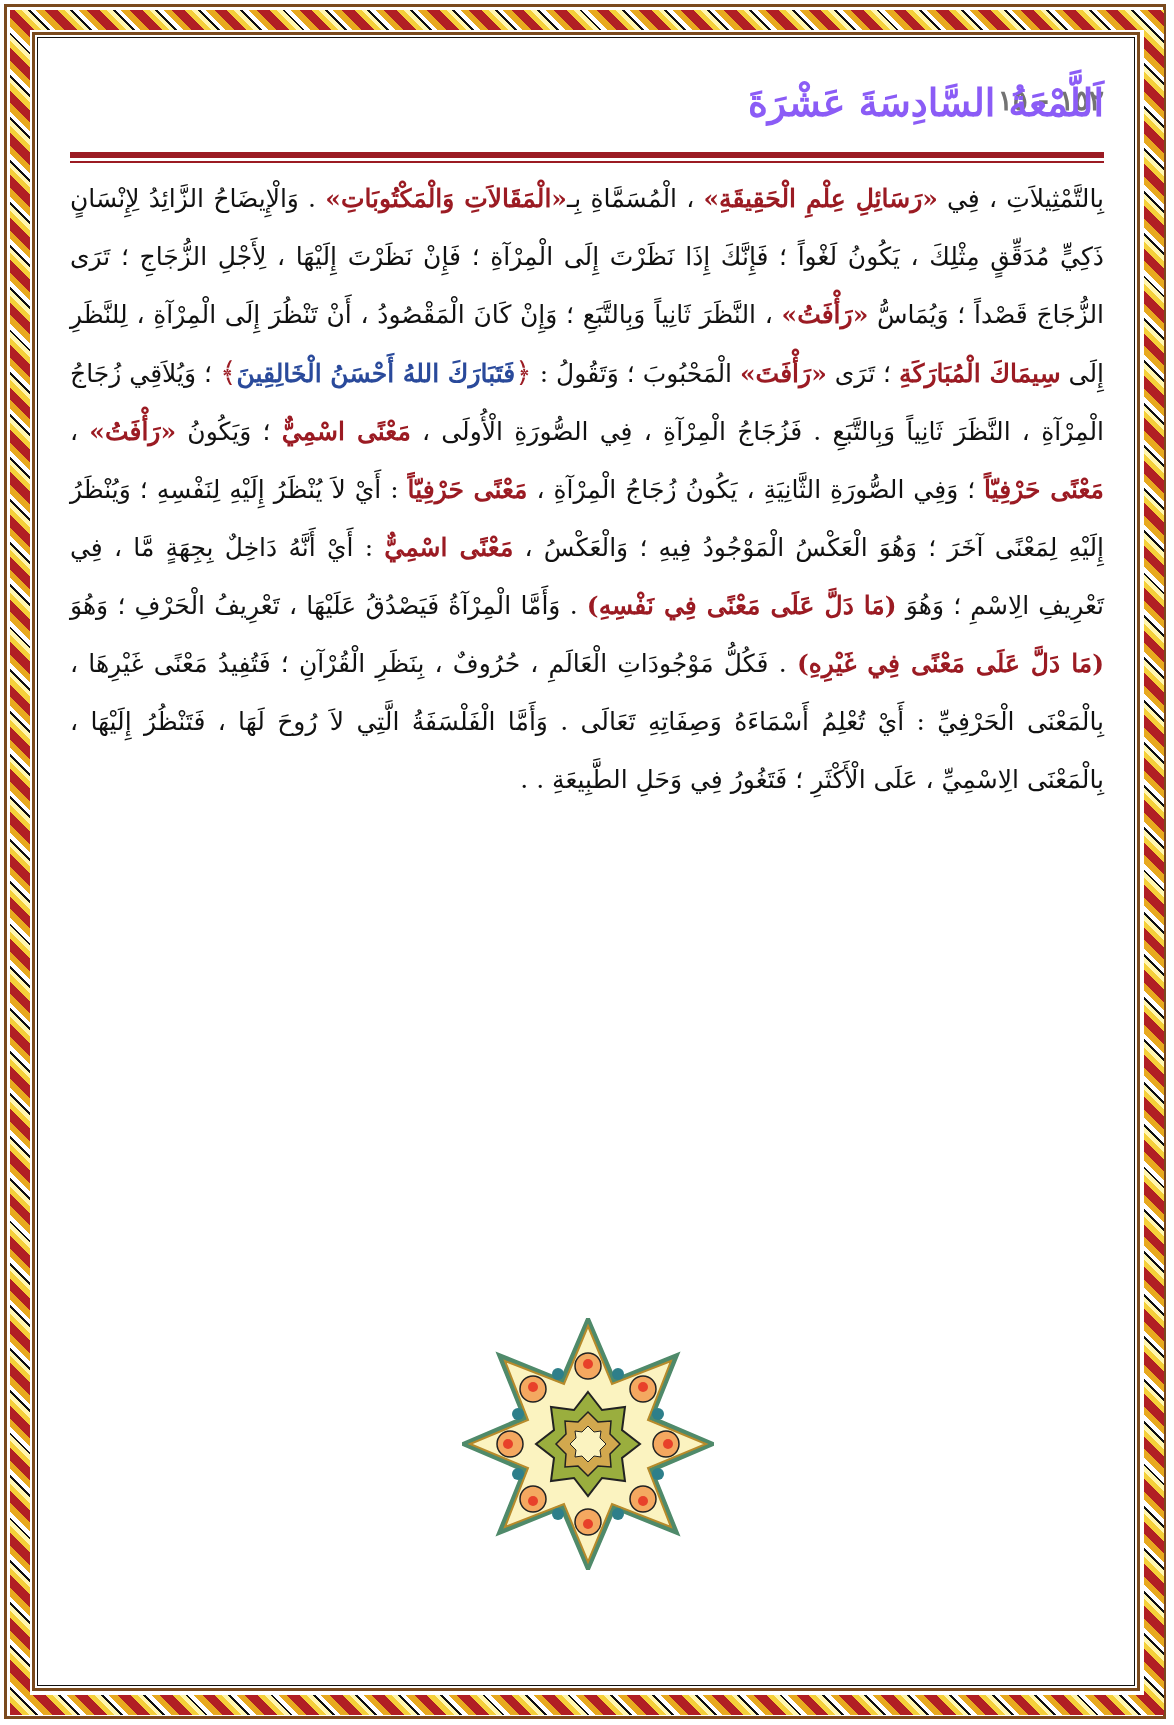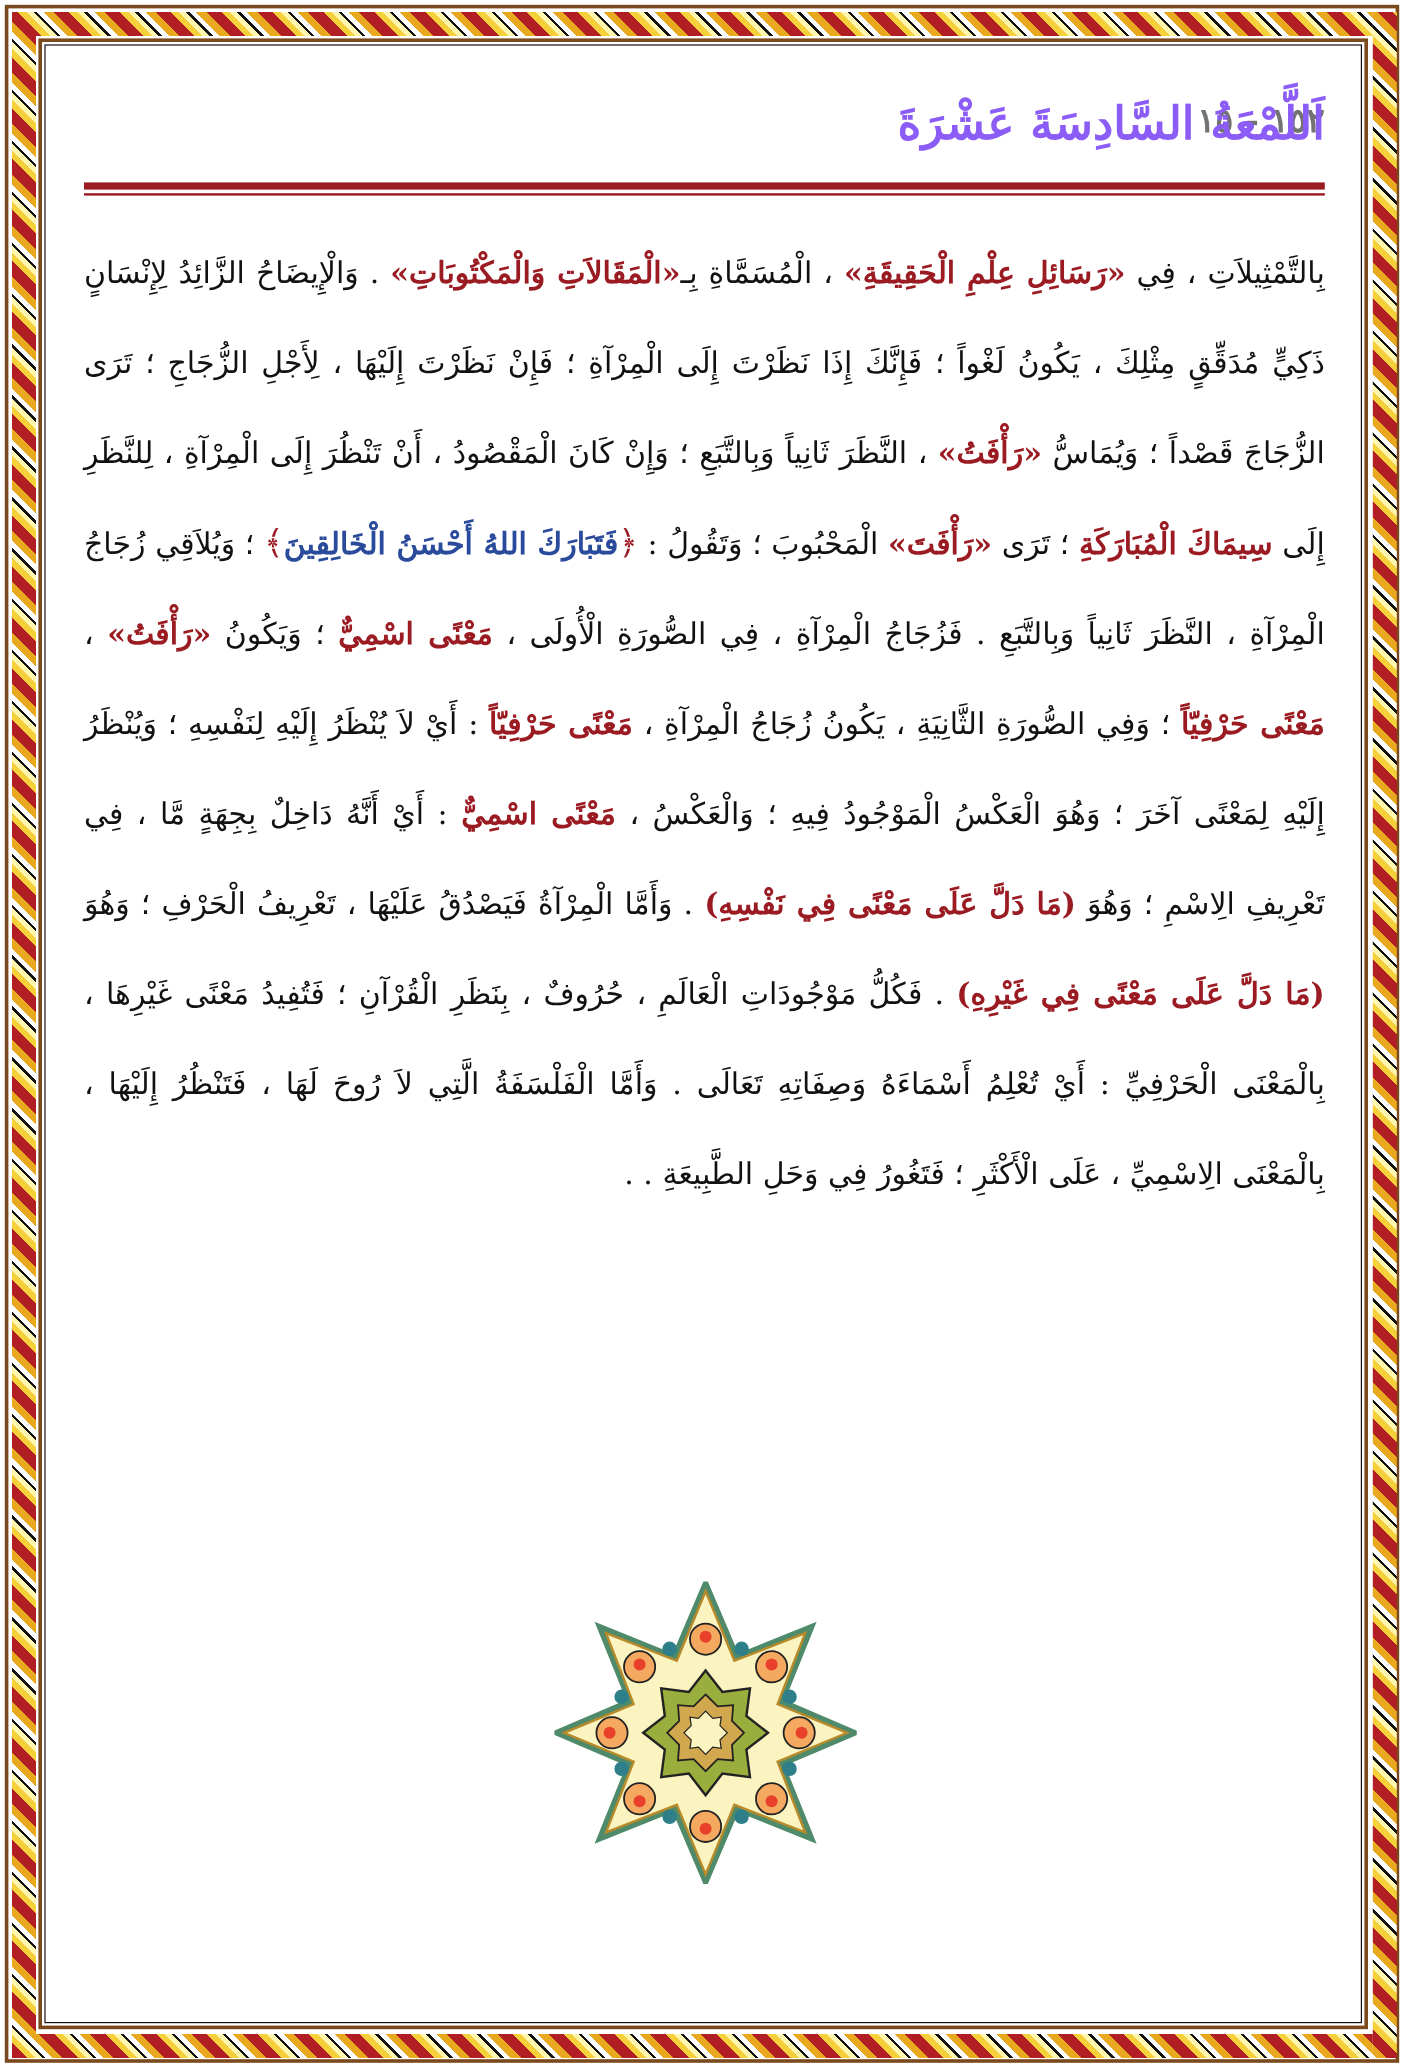--- a/index.html
+++ b/index.html
@@ -20,21 +20,21 @@
   .page { position: absolute; left: 70px; top: 70px; width: 1034px; direction: rtl; }
 
   .header { position: relative; height: 80px; }
   .page-number { position: absolute; right: 0; top: 14px; font-size: 28px; font-weight: bold;
                  color: #737373; direction: rtl; }
   .chapter-title { position: absolute; left: 0; right: 0; top: 10px; text-align: right;
                    font-size: 38px; font-weight: bold; color: #8b5cf6; }
   .rule-thick { position: absolute; left: 0; right: 0; top: 82px; height: 6px; background: #9b1b23; }
   .rule-thin { position: absolute; left: 0; right: 0; top: 91px; height: 2px; background: #9b1b23; }
 
-  .body-text { position: absolute; top: 120px; left: 0; right: 0; font-size: 25px; line-height: 75px;
+  .body-text { position: absolute; top: 100px; left: 0; right: 0; font-size: 25px; line-height: 58px;
                text-align: justify; text-align-last: right; color: #111; direction: rtl; }
   .body-text p { margin: 0; }
   .para2 { margin-top: 14px !important; text-indent: 36px; }
   .red { color: #9b1b23; font-weight: bold; }
   .blue { color: #2a4a9b; font-weight: bold; }
   .qbracket { color: #9b1b23; font-size: 28px; }
 
   .ornament { position: absolute; left: 462px; top: 1318px; width: 252px; height: 252px; }
 </style>
 </head>

